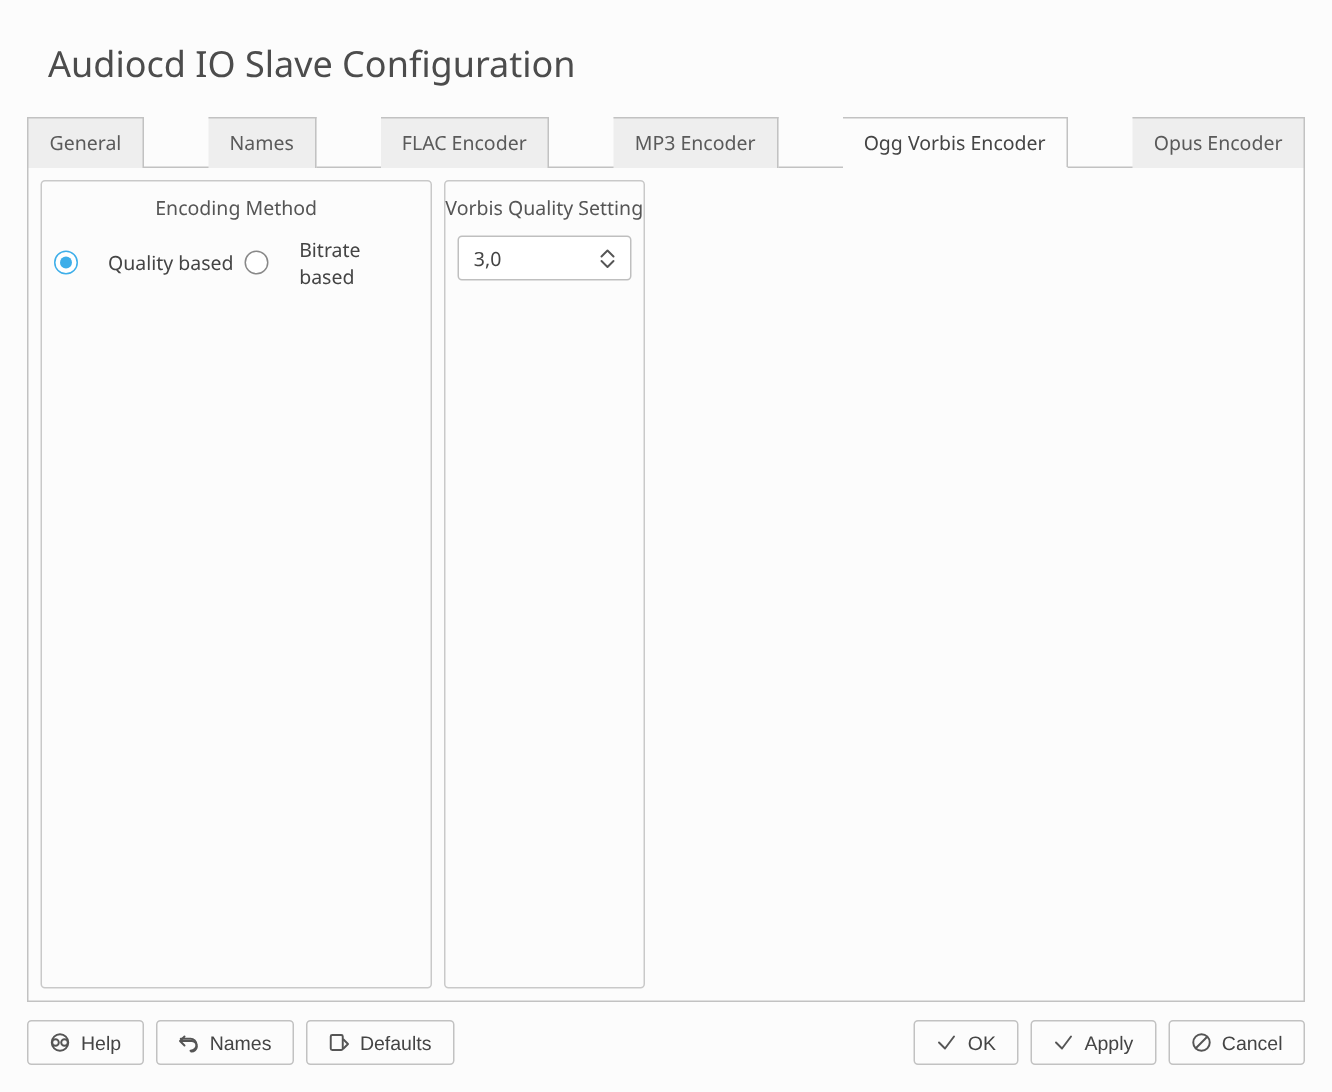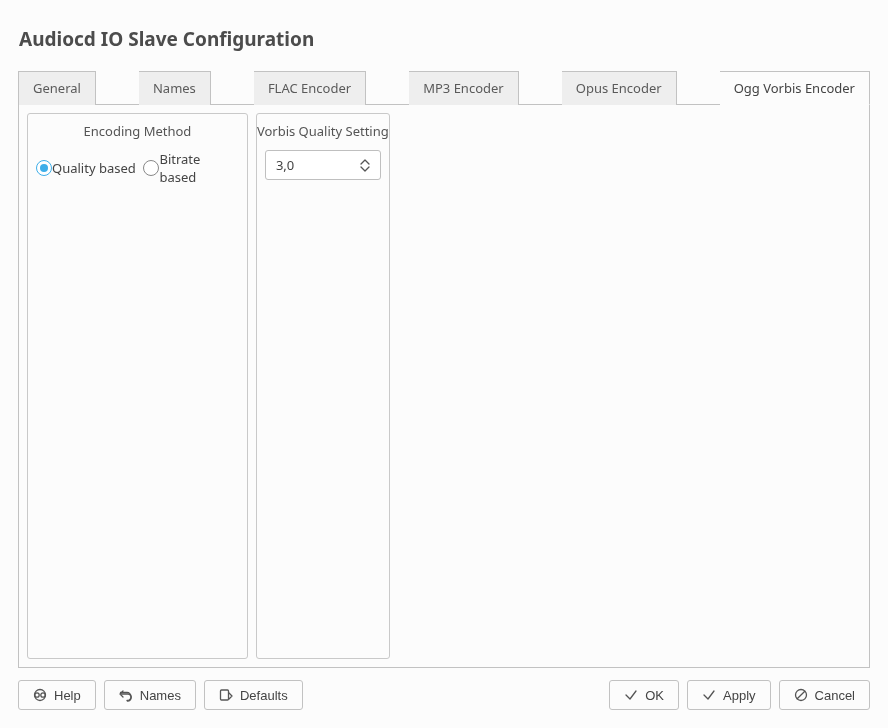--- a/index.html
+++ b/index.html
@@ -12,24 +12,24 @@
     font-size: 13px;
     color: #444;
     background: #fcfcfc;
     width: 888px;
     height: 728px;
     padding: 18px 18px;
     display: flex;
     flex-direction: column;
   }
   .page-title {
-    font-size: 19px;
-    font-weight: 700;
+    font-size: 24px;
+    font-weight: 400;
     color: #4c4c4c;
-    margin: 8px 0 18px 1px;
+    margin: 8px 0 18px 14px;
   }
   .tabs-row {
     display: flex;
     gap: 0;
     justify-content: space-between;
   }
   .tab {
     padding: 7px 14px;
     border: 1px solid #c2c2c2;
     background: #eeeeee;
@@ -72,21 +72,21 @@
     padding: 4px 8px 10px 8px;
   }
   .radio-row {
     display: flex;
     align-items: center;
   }
   .radio-cell {
     width: 50%;
     display: flex;
     align-items: center;
-    gap: 0;
+    gap: 20px;
   }
   .radio-cell.right {
     justify-content: flex-start;
     padding-left: 6px;
   }
   .radio {
     width: 16px;
     height: 16px;
     border: 1px solid #888;
     border-radius: 50%;
@@ -199,22 +199,22 @@
 </head>
 <body>
 
 <h1 class="page-title">Audiocd IO Slave Configuration</h1>
 
 <div class="tabs-row">
   <div class="tab">General</div>
   <div class="tab">Names</div>
   <div class="tab">FLAC Encoder</div>
   <div class="tab">MP3 Encoder</div>
+  <div class="tab active">Ogg Vorbis Encoder</div>
   <div class="tab">Opus Encoder</div>
-  <div class="tab active">Ogg Vorbis Encoder</div>
 </div>
 
 <div class="content-panel">
 
   <div class="group-box">
     <div class="group-title">Encoding Method</div>
     <div class="group-body radio-row">
       <div class="radio-cell">
         <span class="radio checked"></span>
         <span class="radio-label">Quality based</span>

